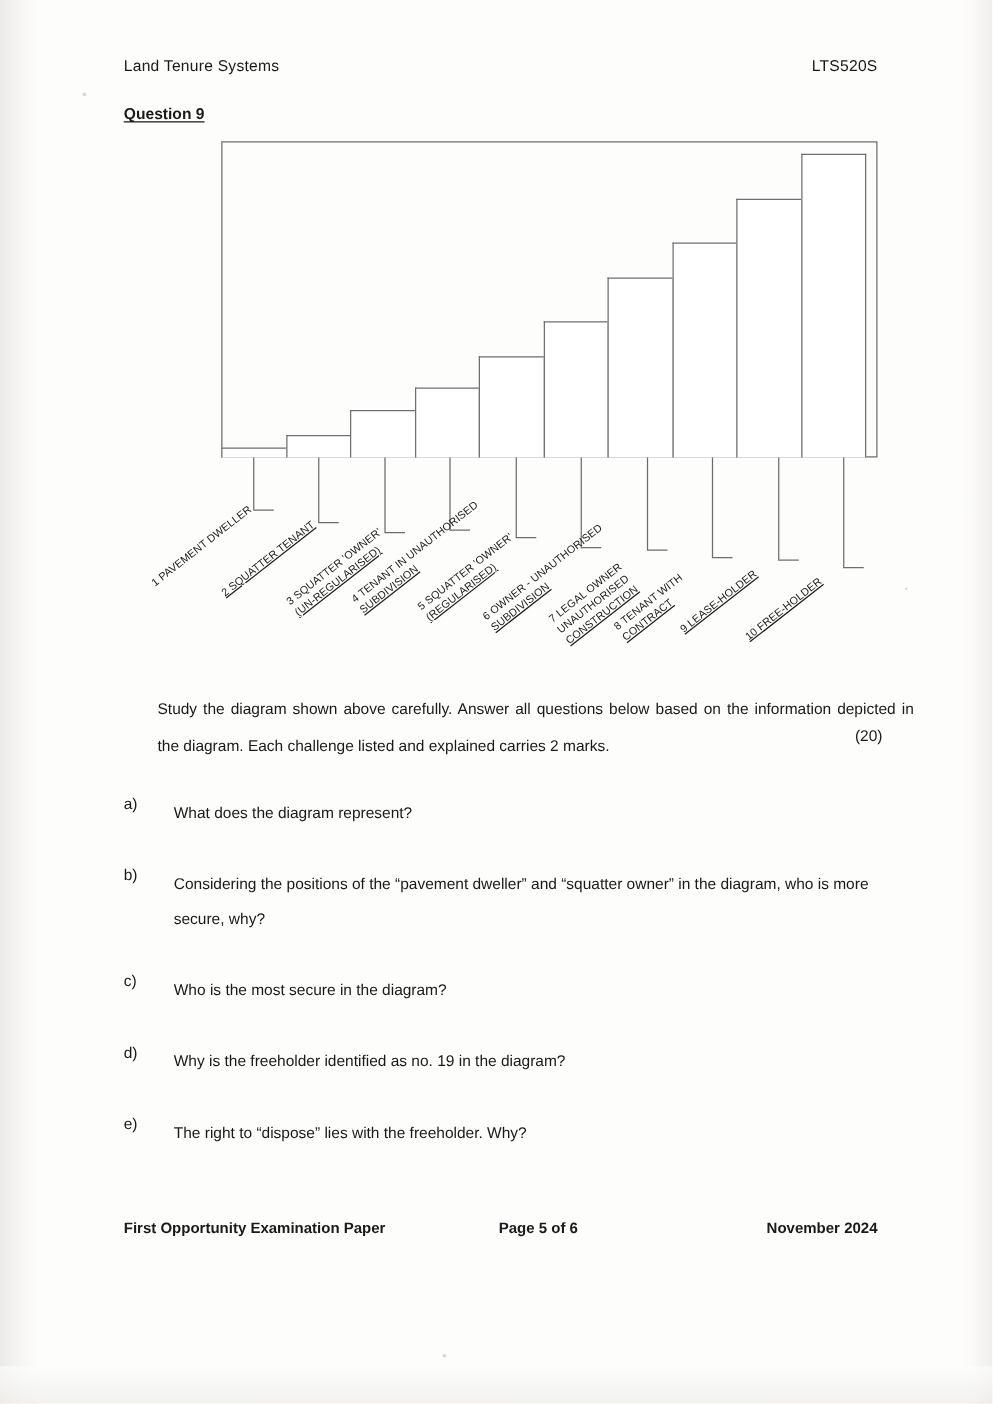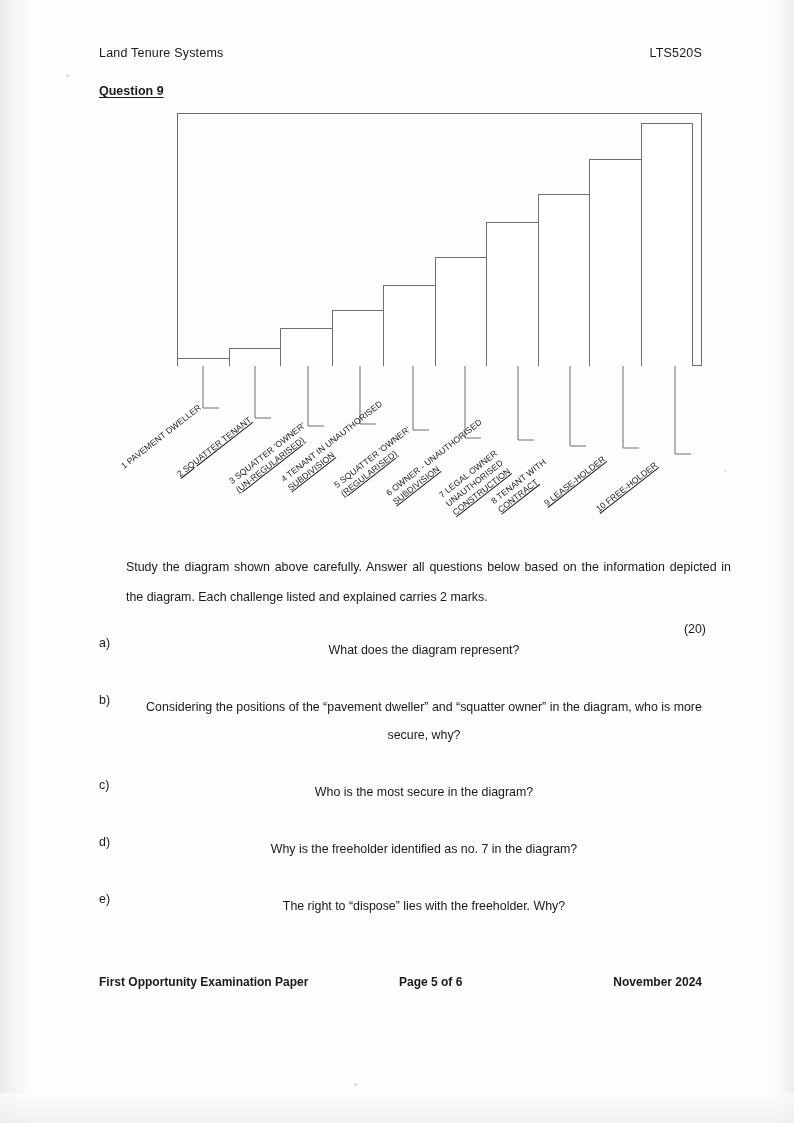--- a/index.html
+++ b/index.html
@@ -146,41 +146,39 @@
     font-size: 12.4px;
     line-height: 30px;
     text-align: justify;
     margin-left: 27px;
   }
   .marks {
     position: absolute;
     right: 88px;
     top: 582px;
     font-size: 12.4px;
-    margin-top: 40px;
   }
   .questions {
     position: absolute;
     left: 99px;
     top: 636px;
     width: 610px;
     font-size: 12.4px;
   }
   .q-item {
     display: flex;
     margin-bottom: 29px;
   }
   .q-letter {
     width: 40px;
     flex: 0 0 40px;
   }
   .q-text {
     flex: 1;
     line-height: 28px;
-    text-align: center;
   }
 
   .footer {
     position: absolute;
     left: 99px;
     right: 92px;
     top: 975px;
     display: flex;
     font-size: 12px;
     font-weight: bold;
@@ -293,21 +291,21 @@
     <div class="q-item">
       <div class="q-letter">b)</div>
       <div class="q-text">Considering the positions of the “pavement dweller” and “squatter owner” in the diagram, who is more secure, why?</div>
     </div>
     <div class="q-item">
       <div class="q-letter">c)</div>
       <div class="q-text">Who is the most secure in the diagram?</div>
     </div>
     <div class="q-item">
       <div class="q-letter">d)</div>
-      <div class="q-text">Why is the freeholder identified as no. 7 in the diagram?</div>
+      <div class="q-text">Why is the freeholder identified as no. 19 in the diagram?</div>
     </div>
     <div class="q-item">
       <div class="q-letter">e)</div>
       <div class="q-text">The right to “dispose” lies with the freeholder. Why?</div>
     </div>
   </div>
 
   <div class="footer">
     <div class="footer-left">First Opportunity Examination Paper</div>
     <div class="footer-mid">Page 5 of 6</div>

